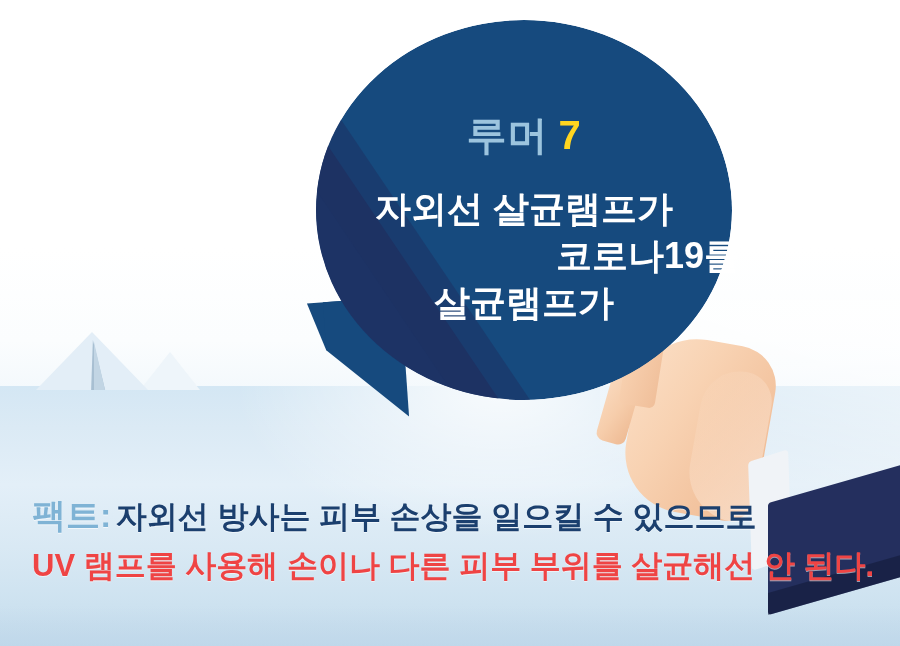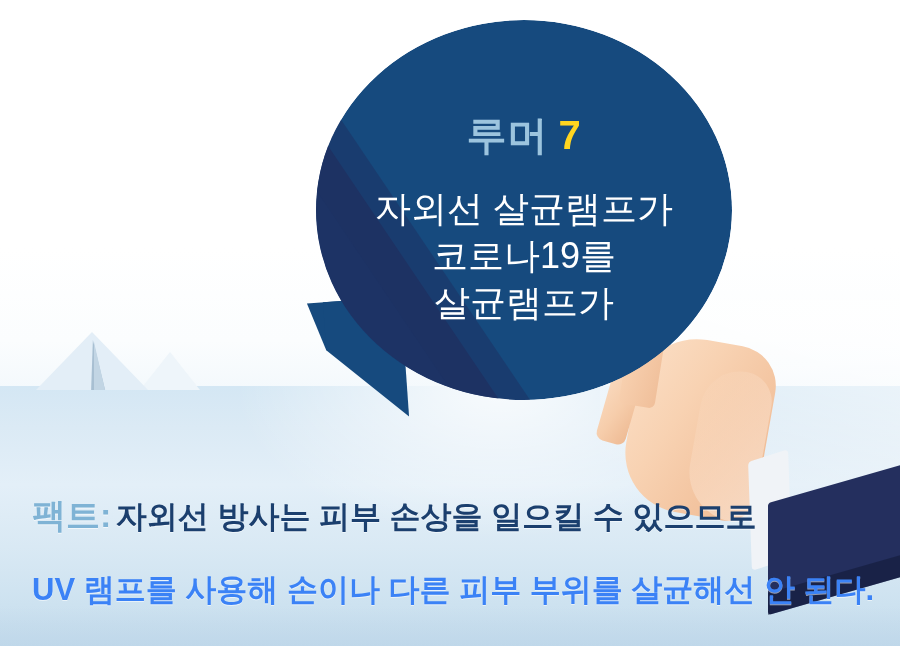--- a/index.html
+++ b/index.html
@@ -90,25 +90,25 @@
   }
   .rumor-line{
     position:absolute;left:0;top:95px;width:416px;
     font-size:40px;font-weight:bold;letter-spacing:1px;line-height:1;
     white-space:nowrap;
   }
   .rumor-word{color:#9cc4de;}
   .rumor-num{color:#ffd520;margin-left:10px;}
   .claim{
     position:absolute;left:-8px;top:165px;width:432px;
-    color:#ffffff;font-size:36px;font-weight:normal;line-height:47px;
+    color:#ffffff;font-size:36px;font-weight:bold;line-height:47px;
     letter-spacing:0px;
   }
   .claim .l1{display:block;}
-  .claim .l2{display:block;}
+  .claim .l2{display:block;text-align:right;}
   .claim .l3{display:block;}
   .claim .l4{display:block;}
   
   .hand{position:absolute;left:590px;top:220px;width:310px;height:300px;}
   .finger-index{
     position:absolute;left:42px;top:12px;width:36px;height:175px;
     background:linear-gradient(100deg,#fadcc2 0%,#f7cfae 42%,#f0bf9a 100%);
     border-radius:18px 18px 6px 6px;
     transform:rotate(9deg);
   }
@@ -156,22 +156,22 @@
   .fact-line{display:block;white-space:nowrap;}
   .fact-label{
     color:#7fb3d5;font-size:34px;font-weight:bold;
     text-shadow:0 1px 0 rgba(255,255,255,.6);
   }
   .fact-body{
     color:#1b3f6e;font-size:31px;font-weight:bold;
     text-shadow:0 1px 0 rgba(255,255,255,.55);
     text-align:right;
   }
-  .fact-line2{color:#3b82f6;font-size:31px;font-weight:bold;
-    text-shadow:0 1px 0 rgba(255,255,255,.55);margin-top:24px;}
+  .fact-line2{color:#ef4444;font-size:31px;font-weight:bold;
+    text-shadow:0 1px 0 rgba(255,255,255,.55);}
 </style>
 </head>
 <body>
 
 <div id="poster">
 
   <div class="bg-sky"></div>
   <div class="bg-sea"></div>
   <div class="bg-sea-glow"></div>
   <div class="bg-right-haze"></div>

